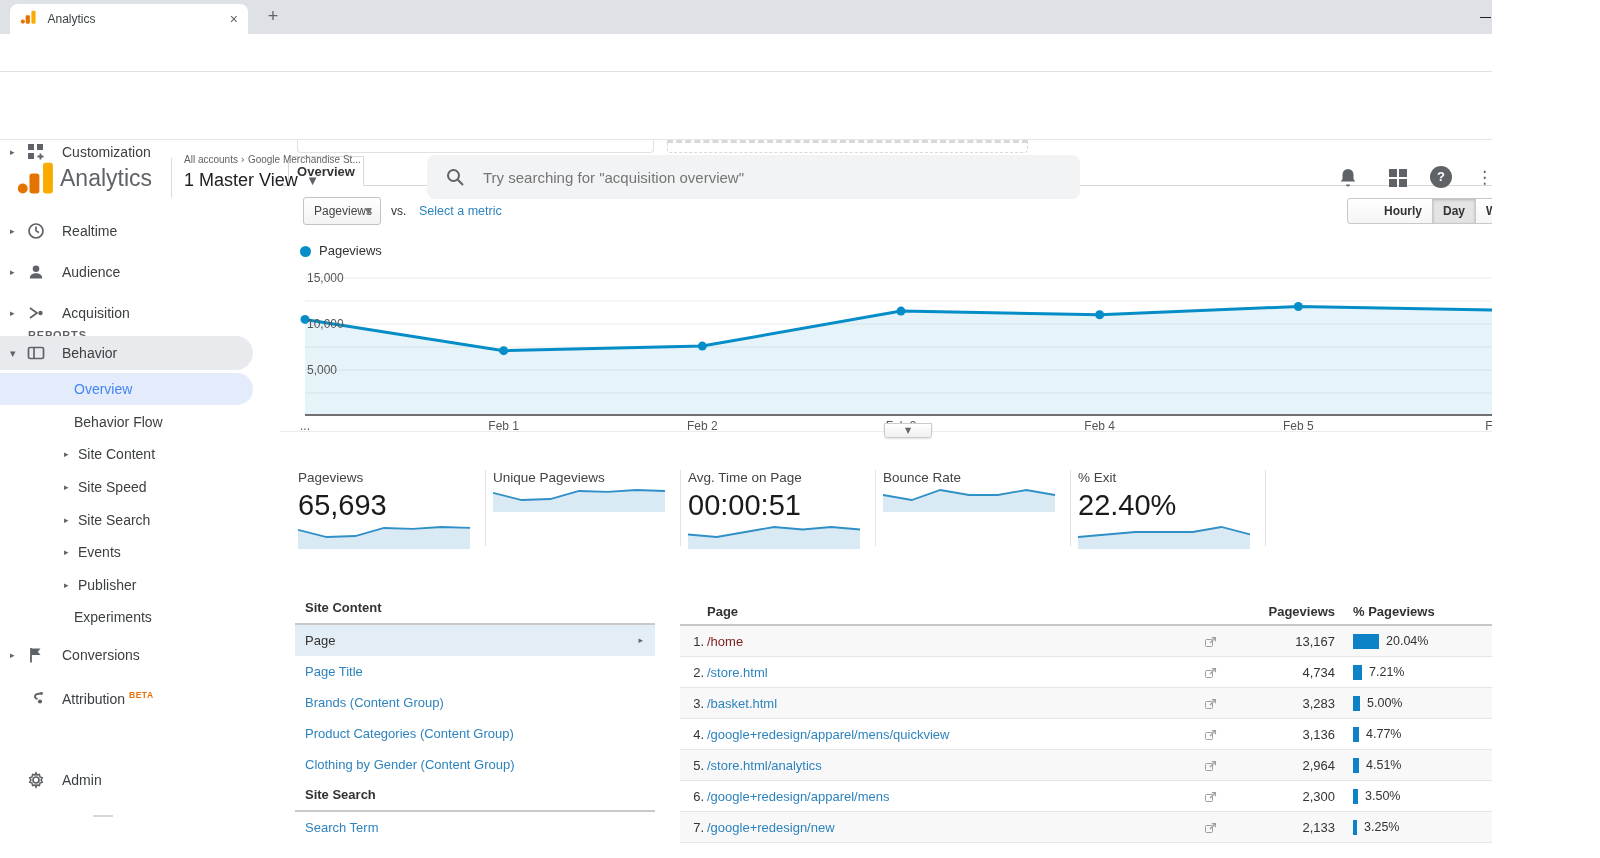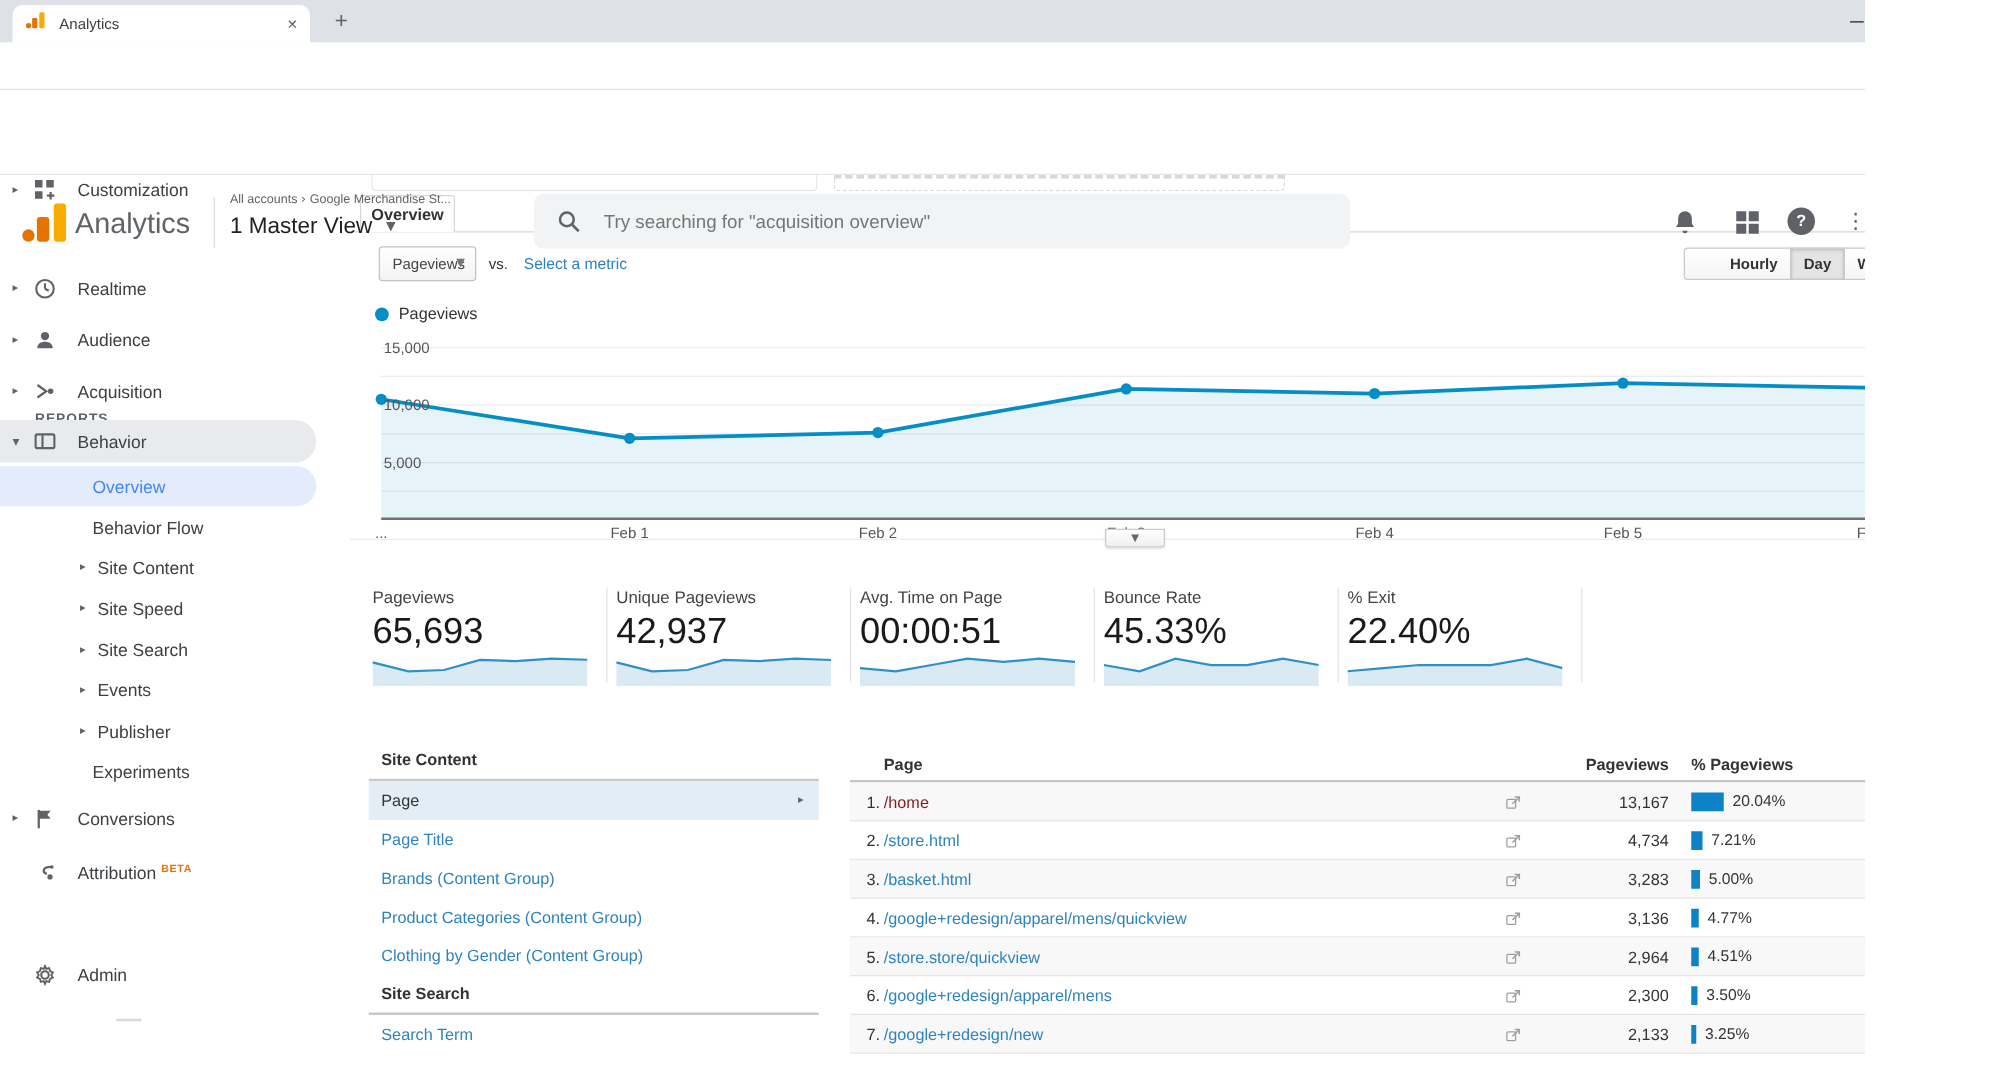--- a/index.html
+++ b/index.html
@@ -400,37 +400,35 @@
         <div class="card" style="left: 18px;">
           <div class="card-label">Pageviews</div>
           <div class="card-value">65,693</div>
           <svg width="172" height="25" style="display: block; margin-top: 2px;">
             <path d="M0.0,5.9 L28.7,13.0 L57.3,12.0 L86.0,4.0 L114.7,4.9 L143.3,3.0 L172.0,3.8 L172,25 L0,25 Z" fill="#daeaf5"></path>
             <path d="M0.0,5.9 L28.7,13.0 L57.3,12.0 L86.0,4.0 L114.7,4.9 L143.3,3.0 L172.0,3.8" fill="none" stroke="#2f8fc7" stroke-width="1.8"></path>
           </svg>
         </div>
         <div class="card" style="left: 213px;">
           <div class="card-label">Unique Pageviews</div>
-          <div class="card-value">42,937</div>
           <svg width="172" height="25" style="display: block; margin-top: 2px;">
             <path d="M0.0,5.9 L28.7,13.0 L57.3,12.0 L86.0,4.0 L114.7,4.9 L143.3,3.0 L172.0,4.0 L172,25 L0,25 Z" fill="#daeaf5"></path>
             <path d="M0.0,5.9 L28.7,13.0 L57.3,12.0 L86.0,4.0 L114.7,4.9 L143.3,3.0 L172.0,4.0" fill="none" stroke="#2f8fc7" stroke-width="1.8"></path>
           </svg>
         </div>
         <div class="card" style="left: 408px;">
           <div class="card-label">Avg. Time on Page</div>
           <div class="card-value">00:00:51</div>
           <svg width="172" height="25" style="display: block; margin-top: 2px;">
             <path d="M0.0,10.5 L28.7,13.0 L57.3,8.0 L86.0,3.0 L114.7,5.5 L143.3,3.0 L172.0,5.5 L172,25 L0,25 Z" fill="#daeaf5"></path>
             <path d="M0.0,10.5 L28.7,13.0 L57.3,8.0 L86.0,3.0 L114.7,5.5 L143.3,3.0 L172.0,5.5" fill="none" stroke="#2f8fc7" stroke-width="1.8"></path>
           </svg>
         </div>
         <div class="card" style="left: 603px;">
           <div class="card-label">Bounce Rate</div>
-          <div class="card-value">45.33%</div>
           <svg width="172" height="25" style="display: block; margin-top: 2px;">
             <path d="M0.0,8.0 L28.7,13.0 L57.3,3.0 L86.0,8.0 L114.7,8.0 L143.3,3.0 L172.0,8.0 L172,25 L0,25 Z" fill="#daeaf5"></path>
             <path d="M0.0,8.0 L28.7,13.0 L57.3,3.0 L86.0,8.0 L114.7,8.0 L143.3,3.0 L172.0,8.0" fill="none" stroke="#2f8fc7" stroke-width="1.8"></path>
           </svg>
         </div>
         <div class="card" style="left: 798px;">
           <div class="card-label">% Exit</div>
           <div class="card-value">22.40%</div>
           <svg width="172" height="25" style="display: block; margin-top: 2px;">
             <path d="M0.0,13.0 L28.7,10.5 L57.3,8.0 L86.0,8.0 L114.7,8.0 L143.3,3.0 L172.0,10.5 L172,25 L0,25 Z" fill="#daeaf5"></path>
@@ -505,21 +503,21 @@
               <rect x="1.5" y="4.5" width="7" height="7" rx="1" stroke="#9e9e9e" fill="none"></rect>
               <path d="M6 8 L11 3" stroke="#9e9e9e" stroke-width="1.3" fill="none"></path>
               <path d="M7.8 2.6 H11.4 V6.2" stroke="#9e9e9e" stroke-width="1.3" fill="none"></path>
             </svg></span>
           <span class="dt-views">3,136</span>
           <span class="dt-bar" style="width: 6px; background: rgb(13, 130, 198);"></span>
           <span class="dt-pct" style="left: 686px;">4.77%</span>
         </div>
         <div class="dt-row odd">
           <span class="dt-rank">5.</span>
-          <a class="dt-link gl" style="color: rgb(45, 131, 189);">/store.store/quickview</a>
+          <a class="dt-link gl" style="color: rgb(45, 131, 189);">/store.html/analytics</a>
           <span class="dt-pivot"><svg width="13" height="13" viewBox="0 0 13 13">
               <rect x="1.5" y="4.5" width="7" height="7" rx="1" stroke="#9e9e9e" fill="none"></rect>
               <path d="M6 8 L11 3" stroke="#9e9e9e" stroke-width="1.3" fill="none"></path>
               <path d="M7.8 2.6 H11.4 V6.2" stroke="#9e9e9e" stroke-width="1.3" fill="none"></path>
             </svg></span>
           <span class="dt-views">2,964</span>
           <span class="dt-bar" style="width: 6px; background: rgb(13, 130, 198);"></span>
           <span class="dt-pct" style="left: 686px;">4.51%</span>
         </div>
         <div class="dt-row">

